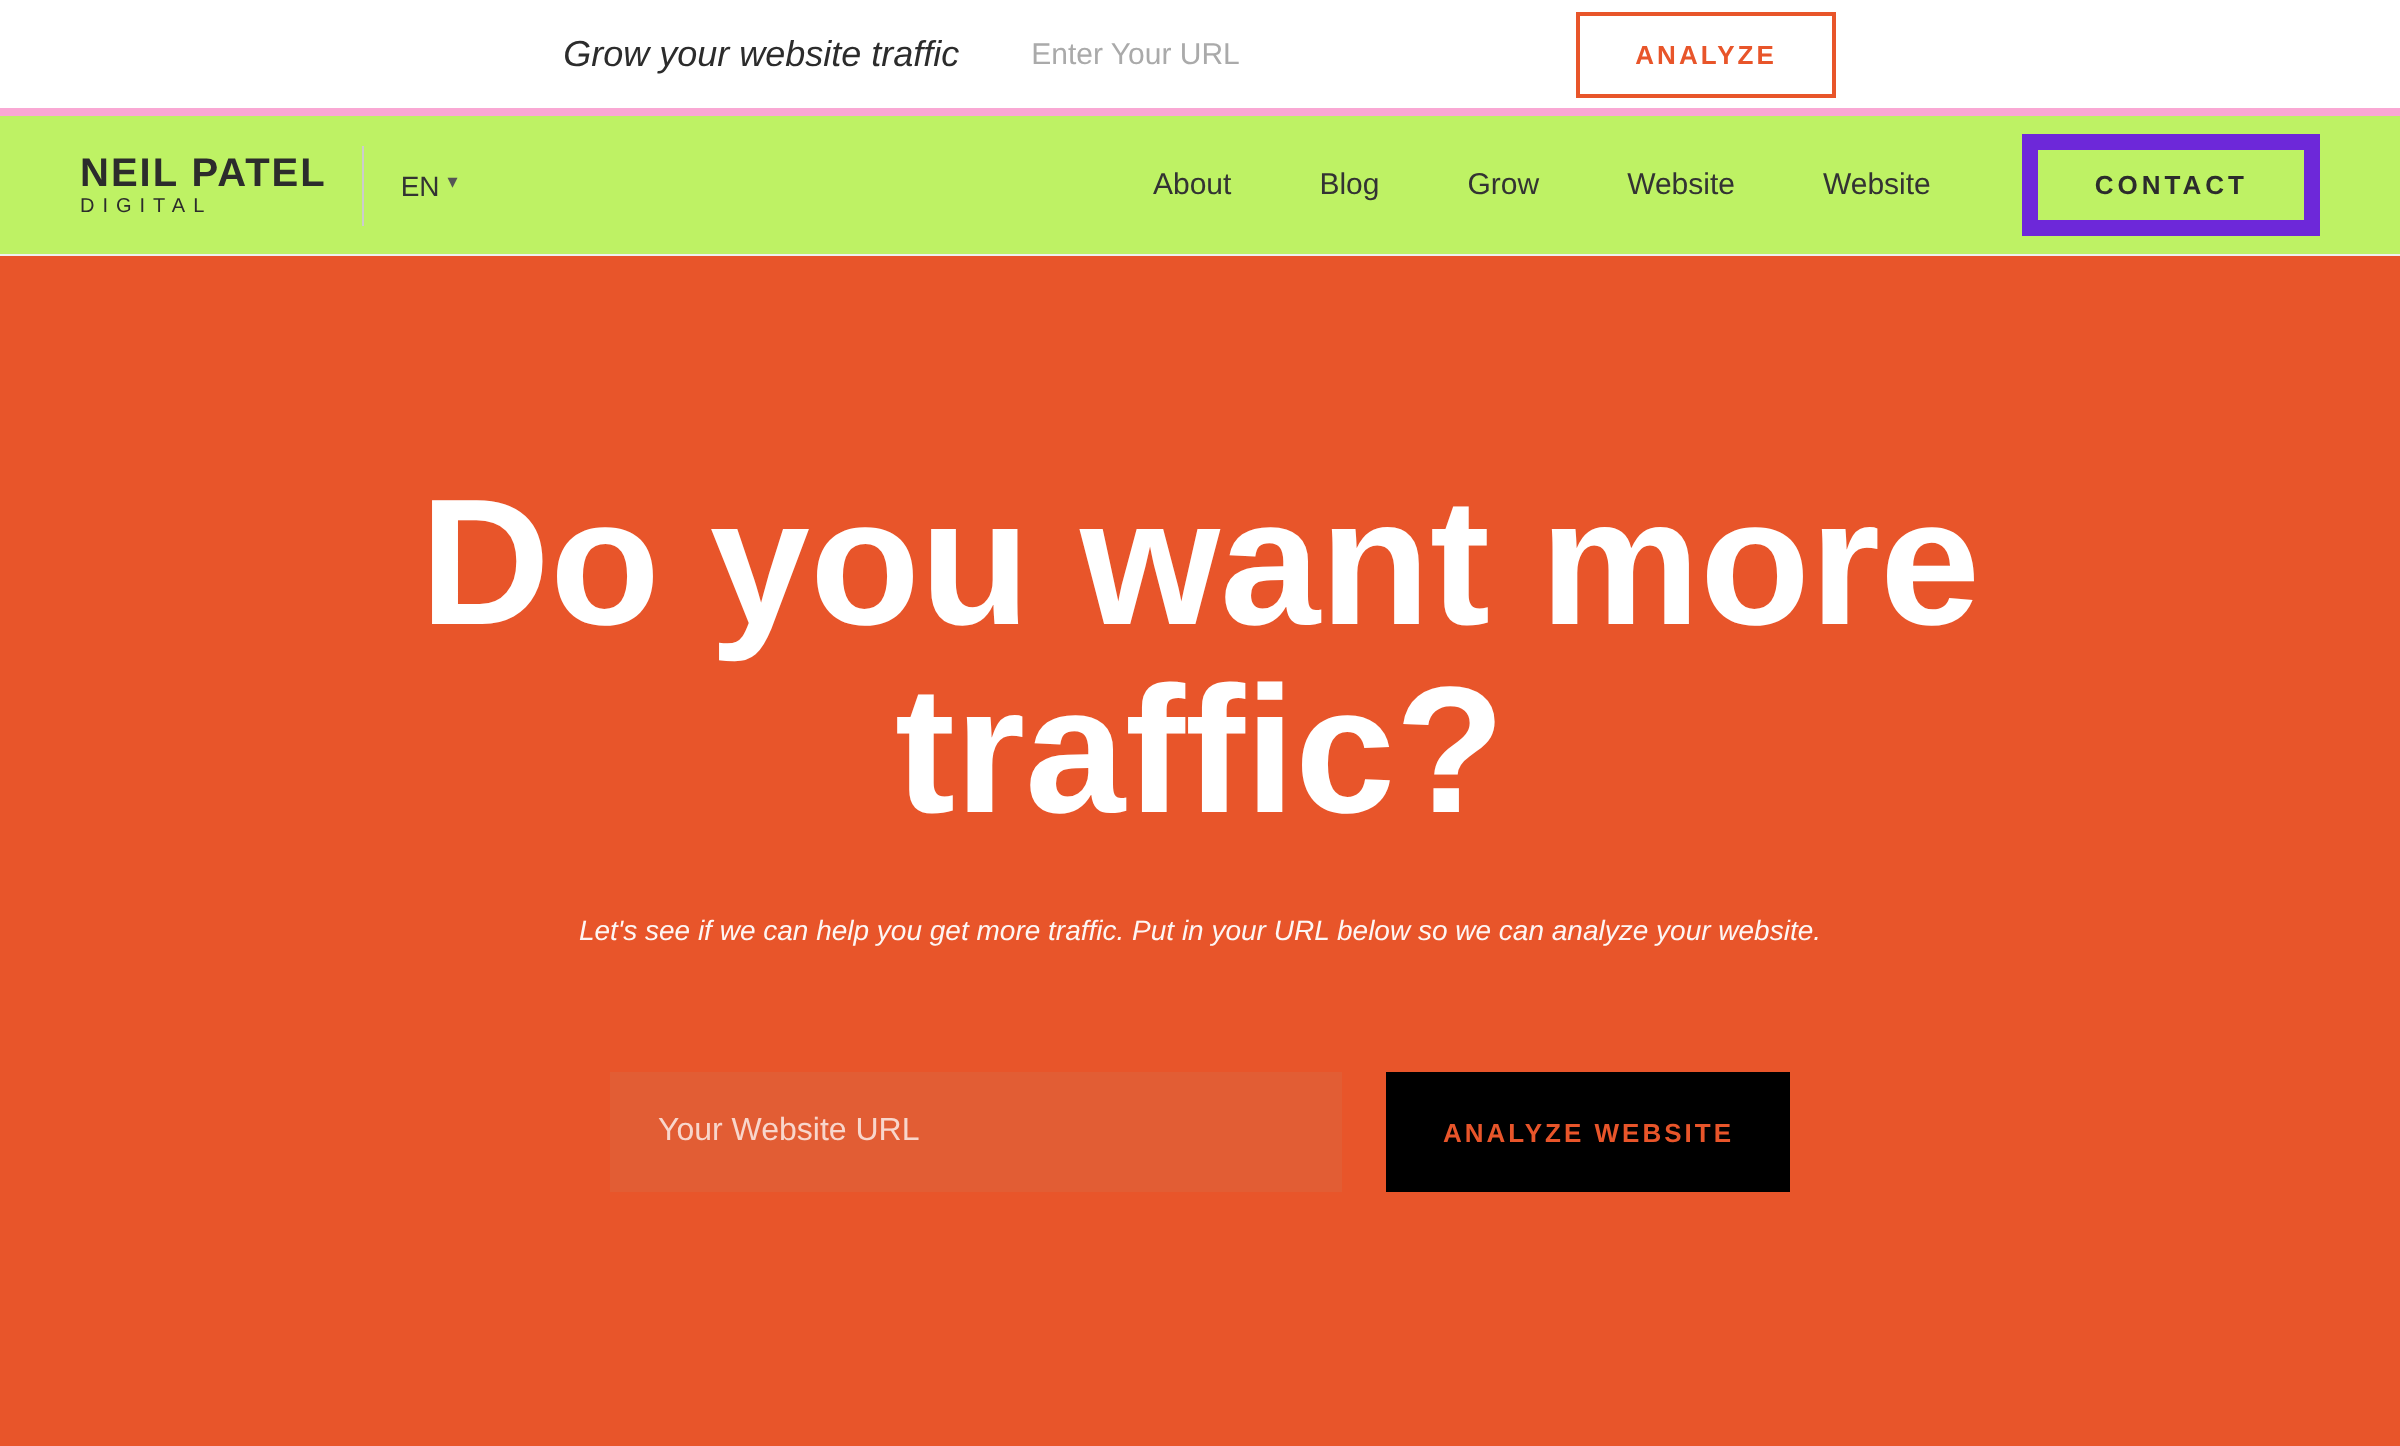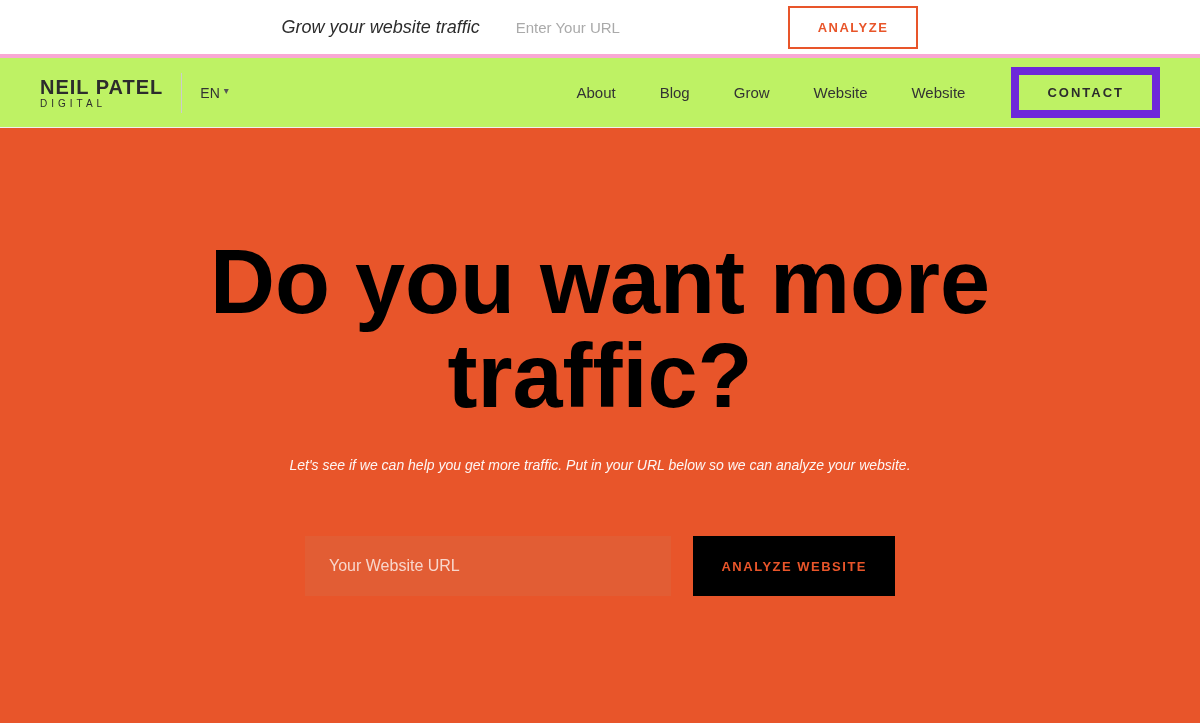--- a/index.html
+++ b/index.html
@@ -154,21 +154,21 @@
       flex-direction: column;
       align-items: center;
       justify-content: center;
       padding: 60px 40px 80px;
       text-align: center;
     }
 
     .hero-headline {
       font-size: 90px;
       font-weight: 900;
-      color: #000000;
+      color: #ffffff;
       line-height: 1.05;
       max-width: 1100px;
       margin-bottom: 30px;
     }
 
     .hero-subtext {
       font-size: 14px;
       color: #ffffff;
       max-width: 720px;
       line-height: 1.6;

